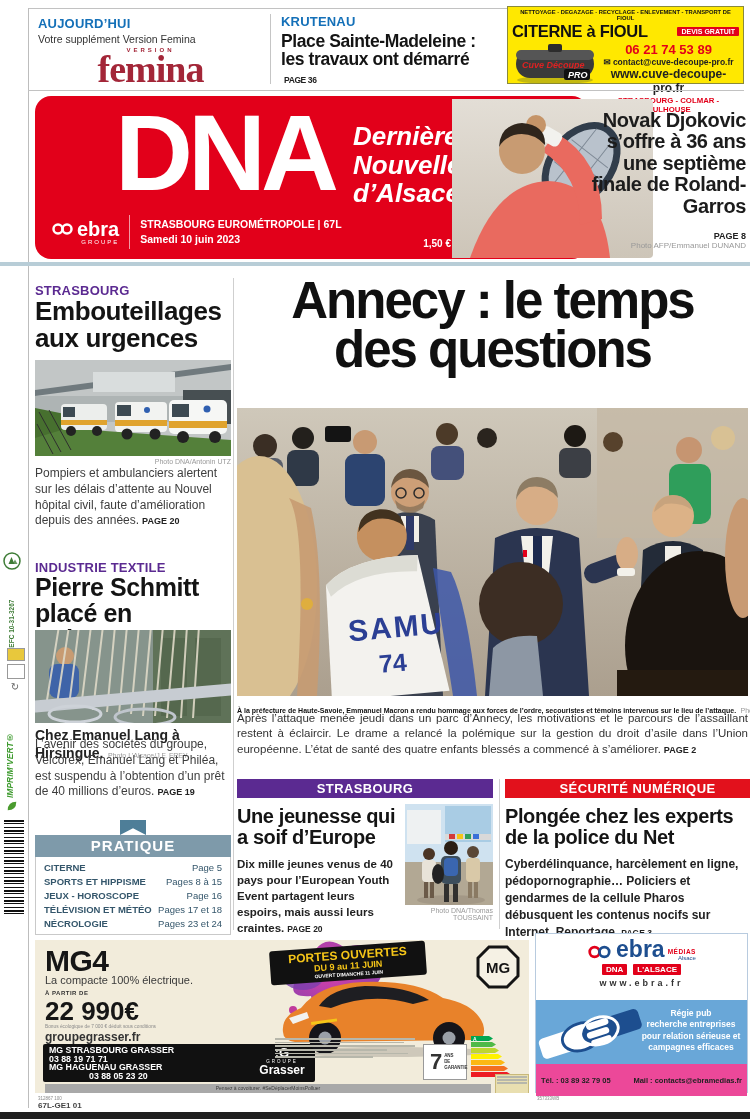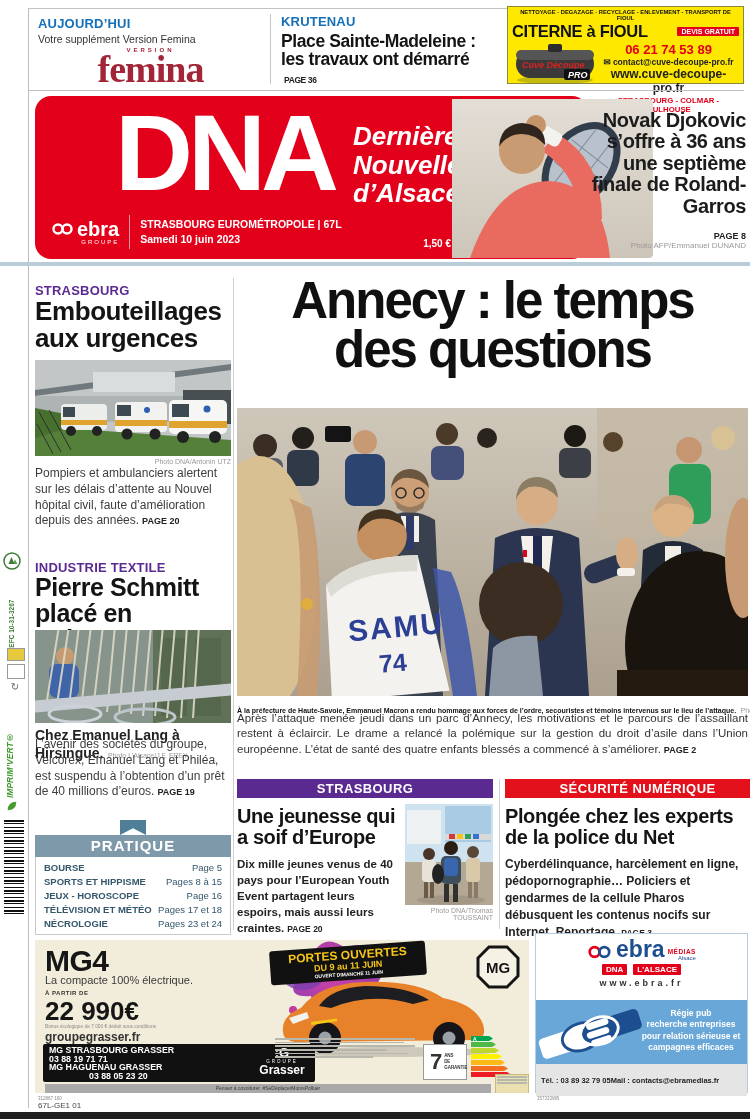--- a/index.html
+++ b/index.html
@@ -233,21 +233,21 @@
   </div>
   <p class="abs body-txt" style="left:35px;top:737px;width:196px;margin:0;">
     <span>L’avenir des sociétés du groupe, Velcorex, Emanuel Lang et Philéa, est suspendu à l’obtention d’un prêt de 40 millions d’euros.</span><span class="pref">PAGE 19</span>
   </p>
 
   <div class="abs ribbon" style="left:120px;top:820px;"></div>
   <div class="abs" style="left:35px;top:835px;width:196px;">
     <div style="height:22px;line-height:22px;background:#7e9aaa;color:#fff;font-weight:800;font-size:15px;letter-spacing:1px;text-align:center;">PRATIQUE</div>
     <div style="background:#fff;border:1px solid #c9c9c9;border-top:none;padding:4px 8px;">
       <div class="prat-row">
-          <span class="lbl">BOURSE</span>
+          <span class="lbl">CITERNE</span>
           <span>Page 5</span>
         </div>
       <div class="prat-row">
           <span class="lbl">SPORTS ET HIPPISME</span>
           <span>Pages 8 à 15</span>
         </div>
       <div class="prat-row">
           <span class="lbl">JEUX - HOROSCOPE</span>
           <span>Page 16</span>
         </div>
@@ -483,21 +483,21 @@
 
     <div class="abs" style="left:10px;top:144px;width:446px;height:9px;background:#a9a9a9;text-align:center;font-size:5px;line-height:9px;color:#3a3a3a;">Pensez à covoiturer. #SeDéplacerMoinsPolluer</div>
     <div class="abs" style="left:460px;top:134px;width:30px;height:17px;background:#e9dfb0;border:1px solid #c9b97a;padding:1px;">
       <div class="hairline" style="margin-bottom:1.5px;"></div>
         <div class="hairline" style="margin-bottom:1.5px;"></div>
         <div class="hairline"></div>
     </div>
   </div>
 
   <div class="abs" style="left:38px;top:1096px;font-size:4.5px;color:#888;">312867 100</div>
-  <div class="abs" style="left:38px;top:1101px;font-size:8px;font-weight:400;color:#444;">67L-GE1 01</div>
+  <div class="abs" style="left:38px;top:1101px;font-size:8px;font-weight:700;color:#444;">67L-GE1 01</div>
 
   <div class="abs" style="left:535px;top:933px;width:213px;height:160px;background:#fff;border:1px solid #b8cbdf;box-sizing:border-box;">
     <div style="display:flex;justify-content:center;align-items:flex-start;gap:3px;margin-top:4px;">
       <svg width="26" height="16" viewBox="0 0 24 14" style="margin-top:6px;">
         <circle cx="7" cy="7" r="4.5" fill="none" stroke="#e2001a" stroke-width="2.5"></circle>
         <circle cx="16" cy="7" r="4.5" fill="none" stroke="#1d4e8f" stroke-width="2.5"></circle>
       </svg>
       <span style="font-size:23px;font-weight:800;color:#1d4e8f;line-height:1;">ebra</span>
       <span style="display:inline-block;text-align:right;margin-top:10px;">
         <span style="display:block;font-size:6.5px;font-weight:800;color:#e2001a;letter-spacing:.5px;">MÉDIAS</span>
@@ -523,20 +523,20 @@
         </g>
       </svg>
       <div style="position:absolute;left:102px;top:8px;width:106px;text-align:center;color:#fff;font-weight:800;font-size:8.5px;line-height:1.35;">
         <div>Régie pub</div>
         <div>recherche entreprises</div>
         <div>pour relation sérieuse et</div>
         <div>campagnes efficaces</div>
       </div>
     </div>
 
-    <div style="position:absolute;left:0;top:130px;width:100%;height:24px;background:#e5e5e5;display:flex;align-items:center;justify-content:flex-start;padding:16px 5px;box-sizing:border-box;">
+    <div style="position:absolute;left:0;top:130px;width:100%;height:24px;background:#ec4899;display:flex;align-items:center;justify-content:space-between;padding:16px 5px;box-sizing:border-box;">
       <span style="font-size:7.5px;font-weight:800;color:#222;">Tél. : 03 89 32 79 05</span>
       <span style="font-size:7.5px;font-weight:800;color:#222;">Mail : contacts@ebramedias.fr</span>
     </div>
   </div>
   <div class="abs" style="left:537px;top:1096px;font-size:4.5px;color:#888;">357333WB</div>
 
 </div>
 
 </body></html>

